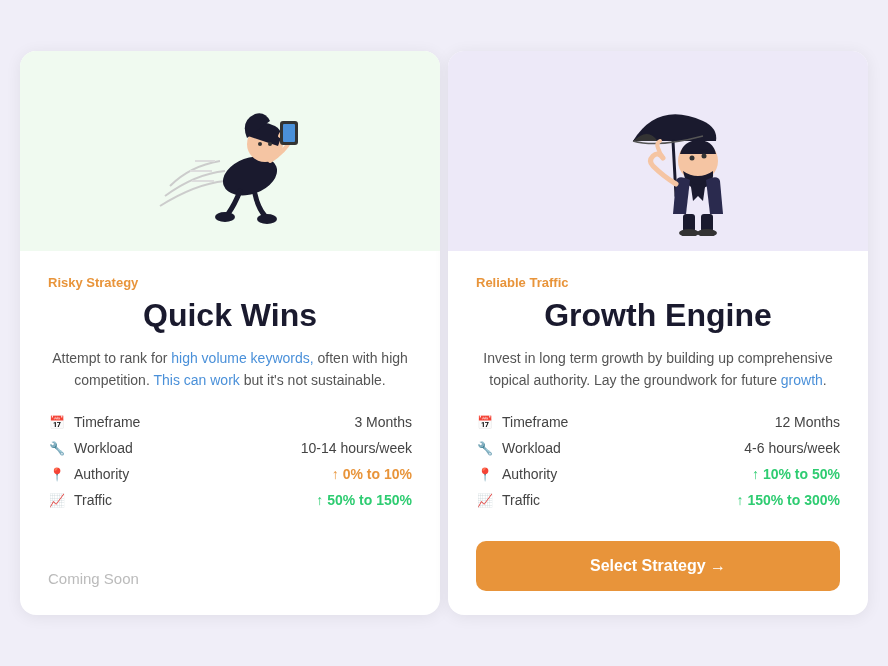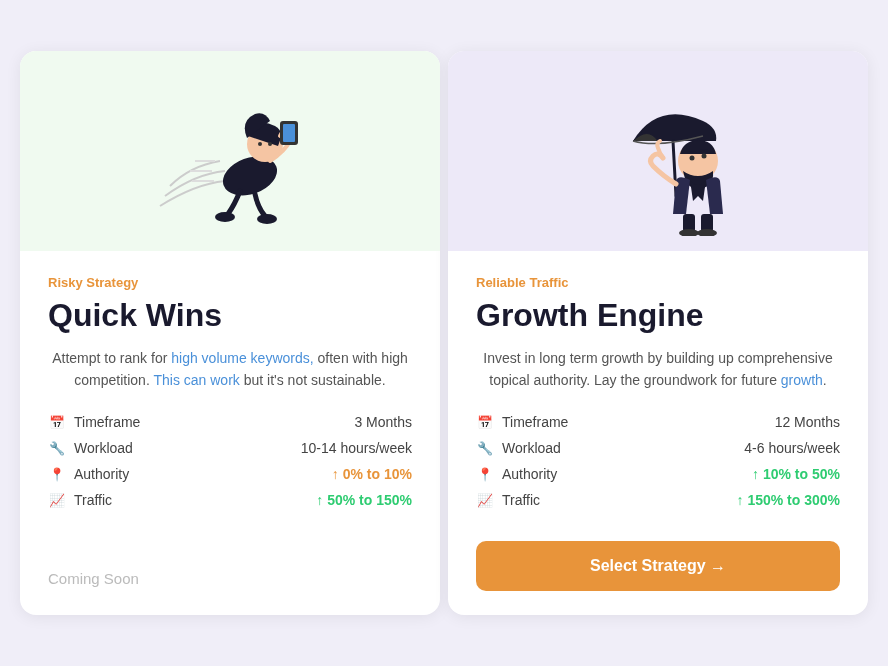--- a/index.html
+++ b/index.html
@@ -51,20 +51,21 @@
       color: #e8943a;
       margin-bottom: 8px;
       text-transform: none;
     }
     .card-title {
       font-size: 32px;
       font-weight: 800;
       color: #1a1a2e;
       margin-bottom: 14px;
       line-height: 1.1;
+      text-align: center;
     }
     .card-description {
       font-size: 14px;
       color: #555;
       line-height: 1.6;
       margin-bottom: 22px;
       text-align: center;
     }
     .card-description .highlight {
       color: #4a90d9;

